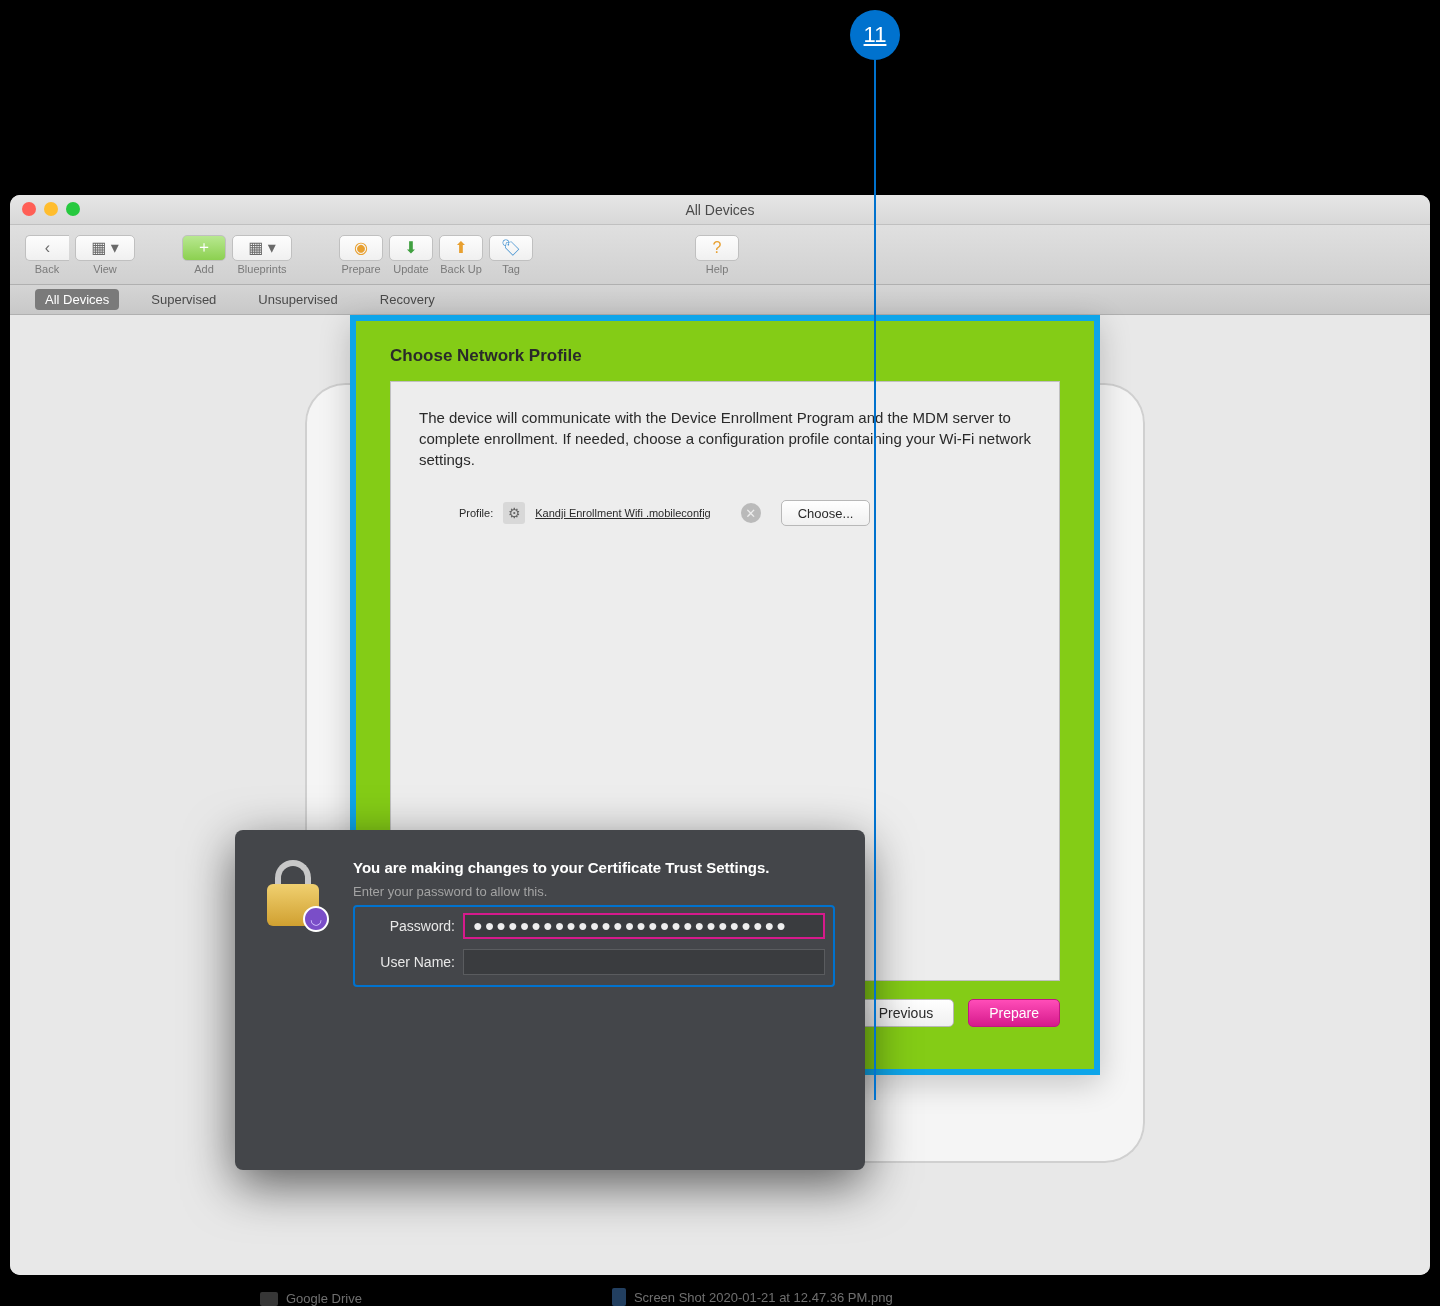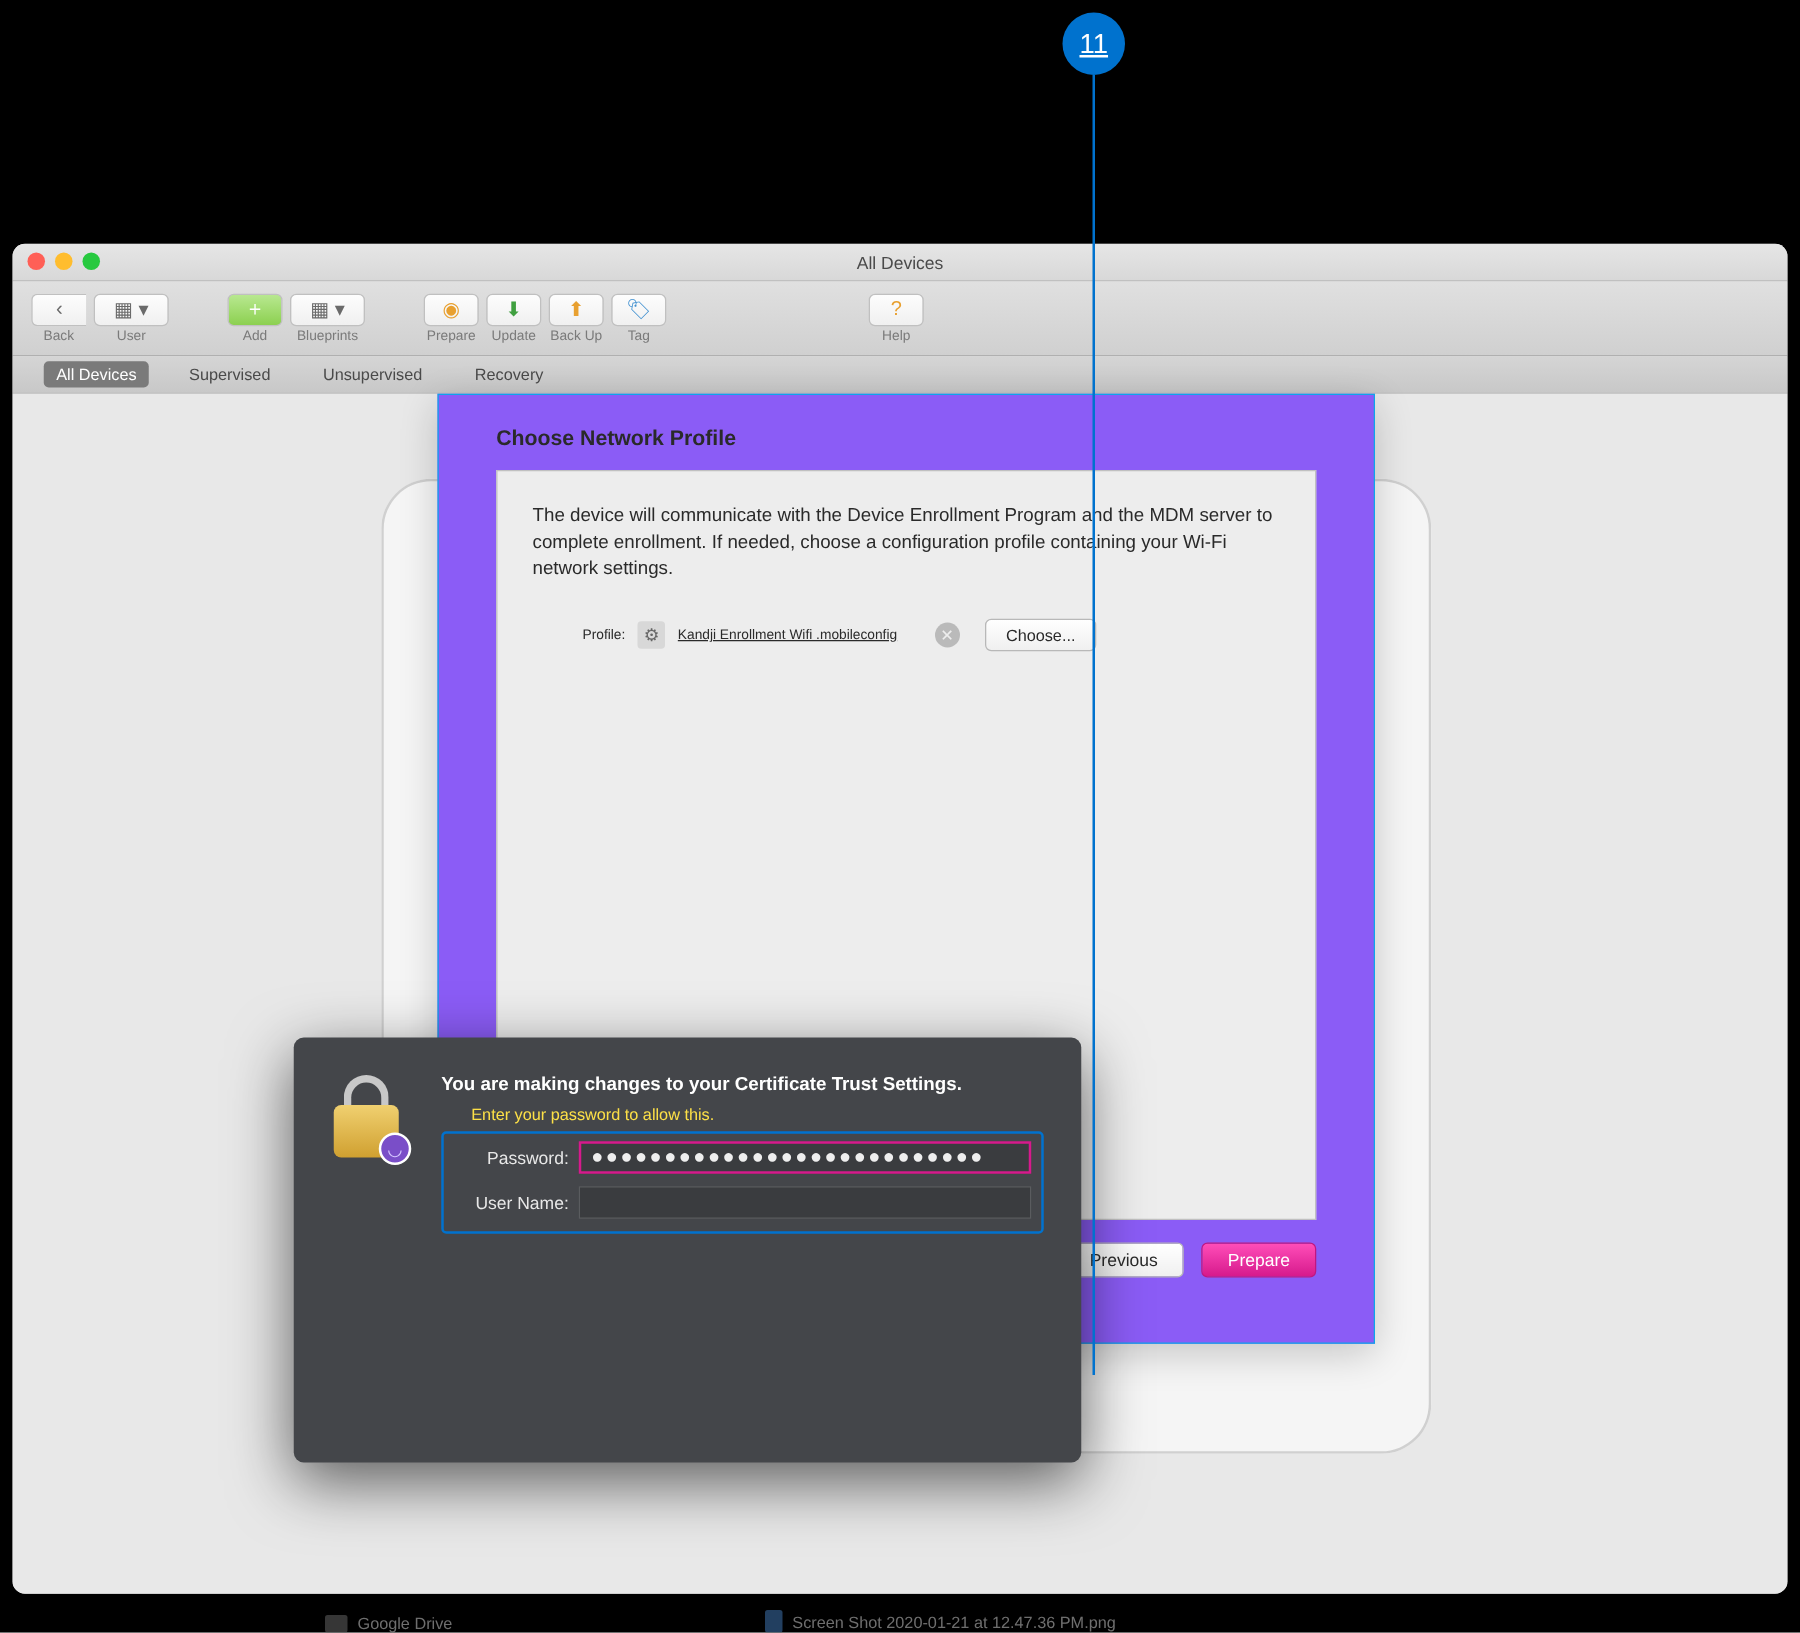--- a/index.html
+++ b/index.html
@@ -31,21 +31,21 @@
 .search-icon { position: absolute; left: 8px; top: 5px; color: #888; font-size: 15px; }
 
 .tabbar { height: 30px; background: linear-gradient(#d5d5d5, #c8c8c8); display: flex; align-items: center; padding: 0 25px; gap: 22px; border-bottom: 1px solid #b0b0b0; }
 .tab-item { font-size: 13px; color: #4a4a4a; padding: 3px 10px; border-radius: 4px; cursor: pointer; }
 .tab-item.active { background: #7a7a7a; color: #fff; }
 
 .content-area { position: relative; height: calc(100% - 120px); background: #e8e8e8; }
 
 .device-box { position: absolute; left: 295px; top: 68px; width: 840px; height: 780px; background: #f5f5f5; border-radius: 40px; box-shadow: inset 0 0 0 2px #d0d0d0; }
 
-.sheet { position: absolute; left: 340px; top: 0; width: 750px; height: 760px; background: #8b5cf6; border: 1px solid #0ea5e9; box-shadow: 0 8px 30px rgba(0,0,0,0.2); padding: 25px 46px; }
+.sheet { position: absolute; left: 340px; top: 0; width: 750px; height: 760px; background: #84cc16; border: 6px solid #0ea5e9; box-shadow: 0 8px 30px rgba(0,0,0,0.2); padding: 25px 34px; }
 .sheet-title { font-size: 17px; font-weight: 600; color: #2a2a2a; margin-bottom: 15px; }
 .sheet-inner { border: 1px solid #c0c0c0; background: #ededed; padding: 25px 28px; height: 600px; }
 .sheet-desc { font-size: 15px; color: #2a2a2a; line-height: 1.4; margin-bottom: 30px; }
 .profile-row { display: flex; align-items: center; gap: 10px; margin-left: 40px; }
 .profile-label { font-size: 11px; color: #2a2a2a; }
 .config-icon { width: 22px; height: 22px; background: #d8d8d8; border-radius: 3px; display: flex; align-items: center; justify-content: center; font-size: 14px; color: #666; }
 .profile-name { font-size: 11px; color: #2a2a2a; flex: 0 0 auto; text-decoration: underline; }
 .clear-icon { width: 20px; height: 20px; background: #bababa; border-radius: 50%; color: #ededed; display: flex; align-items: center; justify-content: center; font-size: 13px; cursor: pointer; margin-left: 20px; }
 .choose-btn { height: 26px; padding: 0 16px; background: linear-gradient(#fff, #f0f0f0); border: 1px solid #b8b8b8; border-radius: 5px; font-size: 13px; color: #2a2a2a; cursor: pointer; margin-left: 10px; }
 .sheet-footer { display: flex; justify-content: flex-end; gap: 14px; margin-top: 18px; }
@@ -54,21 +54,21 @@
 .btn.prepare { background: linear-gradient(#ff4db8, #d61a8c); color: #fff; border-color: #c01780; }
 
 .auth-dialog { position: absolute; left: 235px; top: 830px; width: 630px; height: 340px; background: #44464a; border-radius: 8px; box-shadow: 0 15px 50px rgba(0,0,0,0.6); padding: 28px 30px; z-index: 150; }
 .auth-top { display: flex; gap: 20px; margin-bottom: 14px; }
 .lock-icon { width: 68px; height: 78px; position: relative; flex-shrink: 0; }
 .lock-body { width: 52px; height: 42px; background: linear-gradient(#f0d070, #d0a030); border-radius: 6px; position: absolute; bottom: 10px; left: 2px; }
 .lock-shackle { width: 36px; height: 36px; border: 6px solid #c8c8c8; border-bottom: none; border-radius: 18px 18px 0 0; position: absolute; top: 2px; left: 10px; }
 .lock-drive { width: 26px; height: 26px; background: #7a4ec8; border-radius: 50%; border: 2px solid #fff; position: absolute; bottom: 4px; left: 38px; display: flex; align-items: center; justify-content: center; font-size: 14px; color: #d4c4ff; }
 .auth-text { flex: 1; }
 .auth-title { font-size: 15px; font-weight: 600; color: #fff; line-height: 1.3; margin-bottom: 6px; }
-.auth-sub { font-size: 13px; color: #fde047; margin-left: 24px; }
+.auth-sub { font-size: 13px; color: #a3a3a3; }
 .auth-form { margin-left: 0px; border: 2px solid #0072ce; border-radius: 4px; padding: 6px 8px 10px 8px; margin-top: 6px; }
 .form-row { display: flex; align-items: center; gap: 8px; margin-bottom: 10px; }
 .form-row:last-child { margin-bottom: 0; }
 .form-label { font-size: 14px; color: #e8e8e8; width: 92px; text-align: right; }
 .form-input { flex: 1; height: 26px; background: #3a3c3f; border: 1px solid #5a5c5f; border-radius: 0; padding: 0 8px; color: #eee; font-size: 13px; }
 .form-input.pw { border: 2px solid #d61a8c; letter-spacing: 2px; font-size: 16px; }
 .auth-buttons { display: flex; justify-content: flex-end; gap: 12px; margin-top: 28px; }
 .auth-btn { height: 30px; padding: 0 22px; border-radius: 5px; font-size: 14px; border: none; cursor: pointer; }
 .auth-btn.cancel { background: #6a6c6f; color: #fff; }
 .auth-btn.update { background: linear-gradient(#ff4db8, #d61a8c); color: #fff; }
@@ -103,21 +103,21 @@
         <div class="tb-btn joined-left">
             <span class="tb-icon">‹</span>
           </div>
       </div>
       <div class="tb-label">Back</div>
     </div>
     <div class="tb-group">
       <div class="tb-btn" style="min-width:60px">
           <span class="tb-icon">▦ ▾</span>
         </div>
-      <div class="tb-label">User</div>
+      <div class="tb-label">View</div>
     </div>
     <div class="tb-spacer-small"></div>
     <div class="tb-group">
       <div class="tb-btn" style="background:linear-gradient(#b8e890,#8cd050);color:#fff">
           <span class="tb-icon">＋</span>
         </div>
       <div class="tb-label">Add</div>
     </div>
     <div class="tb-group">
       <div class="tb-btn" style="min-width:60px">

